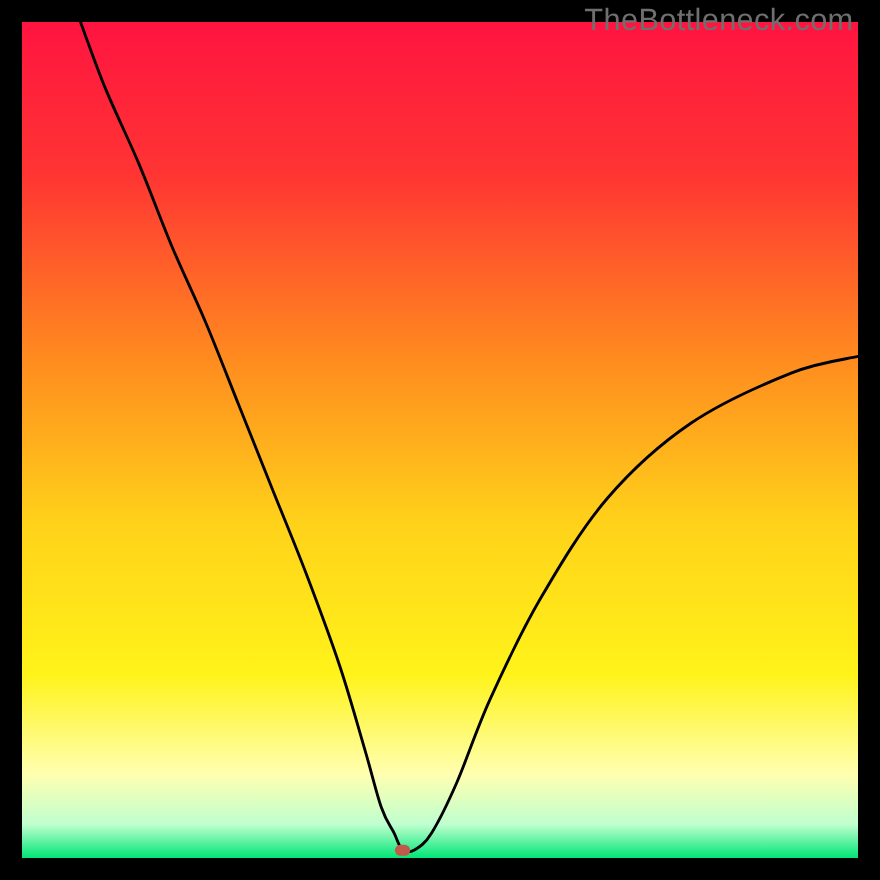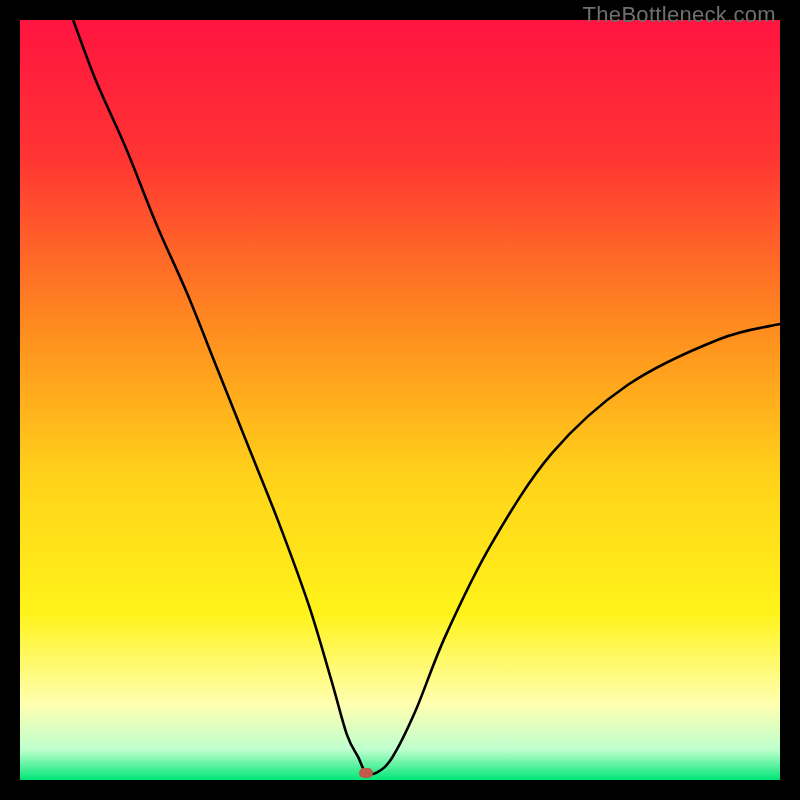--- a/index.html
+++ b/index.html
@@ -32,21 +32,21 @@
     left: 0;
     top: 0;
     width: 100%;
     height: 100%;
   }
   .watermark {
     position: absolute;
     top: 2px;
     right: 24px;
     color: #6f6f6f;
-    font-size: 22px;
+    font-size: 28px;
     font-weight: 500;
     letter-spacing: 0.3px;
     user-select: none;
   }
   svg.curve {
     position: absolute;
     left: 0;
     top: 0;
     width: 100%;
     height: 100%;

